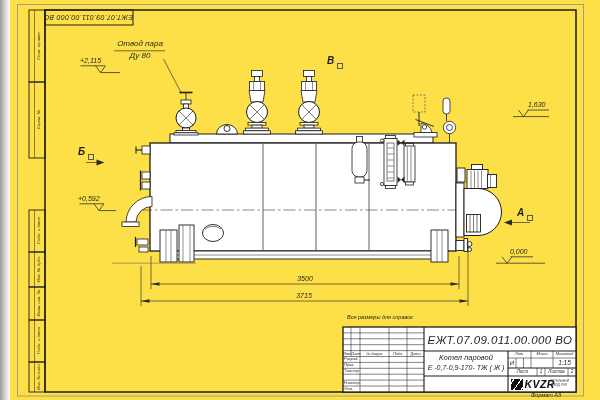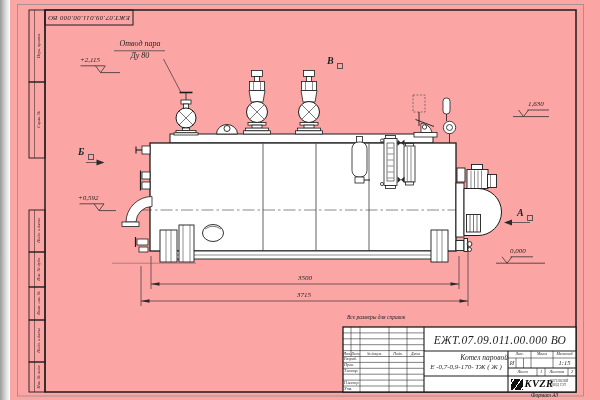--- a/index.html
+++ b/index.html
@@ -1,36 +1,36 @@
 <!DOCTYPE html>
 <html><head>
 <meta charset="utf-8">
 <style>
   html,body{margin:0;padding:0;background:#ffffff;width:600px;height:400px;overflow:hidden;}
-  #sheet{position:relative;width:600px;height:400px;background:#fca5a5;
-         font-family:Liberation Serif, serif;color:#1f1f1f;}
+  #sheet{position:relative;width:600px;height:400px;background:#fde047;
+         font-family:Liberation Sans, sans-serif;color:#1f1f1f;}
   .scan-edge{position:absolute;left:0;top:0;width:10px;height:400px;
              background:linear-gradient(to right,#9a9a9a,#d9d9d9 55%,#ffffff);}
   svg{position:absolute;left:0;top:0;}
   .t{position:absolute;font-style:italic;white-space:nowrap;line-height:1.05;}
   .lvl{font-size:7px;}
   .dim{font-size:7px;width:34px;text-align:center;}
   .view-ltr{font-size:10px;font-weight:bold;}
   .view-sub{position:absolute;width:3.5px;height:3.5px;border:0.5px solid #555;}
   .callout{font-size:8px;width:56px;text-align:center;}
   .corner-stamp{left:45px;top:10px;width:88px;height:15px;line-height:15px;
                 font-size:7px;text-align:center;transform:rotate(180deg);letter-spacing:.3px;}
   .margin-label{font-size:4.3px;color:#333;text-align:center;transform:rotate(-90deg);
                 transform-origin:0 0;position:absolute;font-style:italic;}
   .note{font-size:5.5px;}
   .tb{font-size:4px;}
   .tb-hdr{font-size:3.8px;text-align:center;}
   .desig{left:424px;top:330px;width:152px;height:20px;line-height:20px;text-align:center;
          font-size:11.5px;letter-spacing:.4px;}
-  .pname{left:424px;top:354px;width:84px;text-align:right;font-size:7.5px;}
+  .pname{left:424px;top:354px;width:84px;text-align:center;font-size:7.5px;}
   .pname2{left:424px;top:364px;width:84px;text-align:center;font-size:7px;}
   .logo-mark{position:absolute;left:511px;top:378.5px;width:11.5px;height:11.5px;background:#101010;
              background-image:repeating-linear-gradient(125deg,#101010 0 2px,#ffffff 2px 3px,#101010 3px 6px);}
   .logo-word{position:absolute;left:524.5px;top:378px;font-size:10.5px;font-weight:bold;
              font-style:italic;letter-spacing:.4px;color:#0c0c0c;}
   .logo-sub{position:absolute;left:550px;top:380px;font-size:3px;color:#444;font-style:italic;line-height:1.3;}
 </style>
 </head>
 <body>
 

